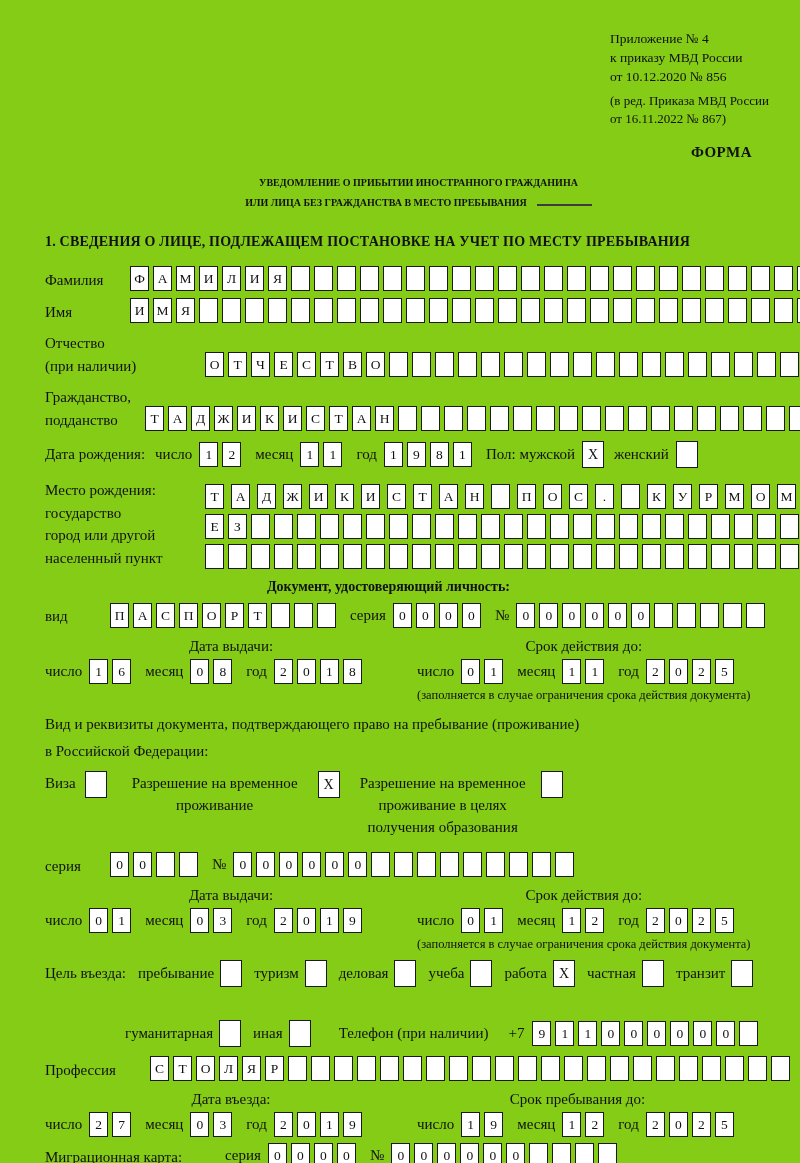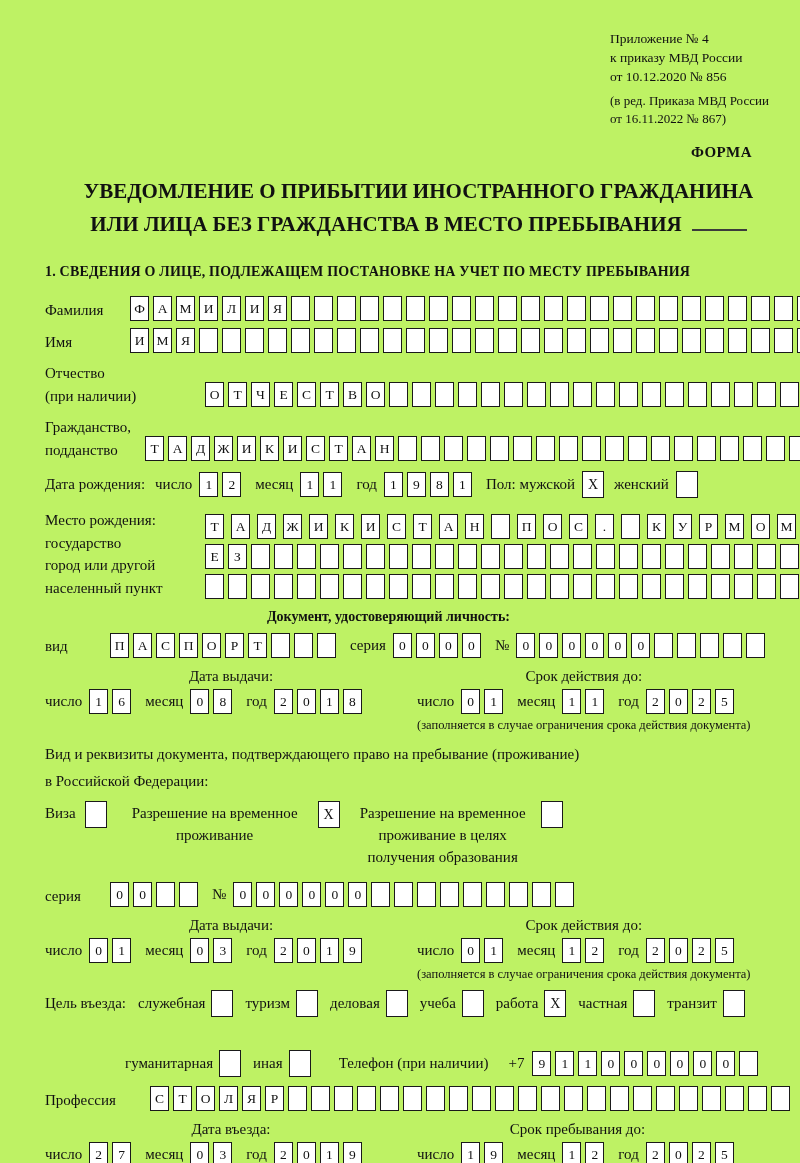--- a/index.html
+++ b/index.html
@@ -1,28 +1,28 @@
 <!DOCTYPE html>
 <html><head>
 <meta charset="utf-8">
 <style>
   html,body{margin:0;padding:0;background:#fff;}
   .page{
     width:800px;height:1163px;box-sizing:border-box;
-    background:#bef264;color:#111;
+    background:#84cc16;color:#111;
     font-family:"Liberation Serif","DejaVu Serif",serif;
     font-size:15px;
     padding:30px 8px 0 45px;
     overflow:hidden;
     position:relative;
   }
   .hdr{margin-left:565px;font-size:13.5px;line-height:1.4;white-space:pre-line;}
   .hdr2{margin-left:565px;font-size:13px;line-height:1.4;white-space:pre-line;margin-top:5px;}
   .forma{font-weight:bold;text-align:right;margin:16px 40px 0 0;font-size:15px;letter-spacing:.5px;}
-  .title{font-weight:bold;text-align:center;font-size:21px;line-height:1.55;margin-top:14px;}
+  .title{font-weight:bold;text-align:center;font-size:10px;line-height:1.55;margin-top:14px;}
   .blank{display:inline-block;width:55px;border-bottom:2px solid #3c3c3c;height:13px;margin-left:10px;}
   .sect{font-weight:bold;font-size:14px;margin-top:24px;margin-bottom:16px;letter-spacing:.2px;}
   .frow{display:flex;align-items:flex-end;margin-bottom:7px;}
   .flabel{flex:none;white-space:pre-line;line-height:1.5;padding-top:2px;}
   .w85{width:85px;} .w100{width:100px;} .w160{width:160px;}
   .cells{display:flex;flex:none;}
   .cell{
     flex:none;display:inline-flex;align-items:center;justify-content:center;
     width:17px;height:23px;border:1.6px solid #1a1a1a;margin-right:4px;
     font-size:13.5px;background:#fff;
@@ -508,21 +508,21 @@
             <span class="cell">2</span>
             <span class="cell">5</span>
           </span>
       </div>
       <div class="dnote">(заполняется в случае ограничения срока действия документа)</div>
     </div>
   </div>
 
   <div class="purpose-row" style="margin-top:8px">
     <span>Цель въезда:</span>
-    <span class="olabel">служебная</span>
+    <span class="olabel">пребывание</span>
     <span class="checkbox"></span>
     <span class="olabel">туризм</span>
     <span class="checkbox"></span>
     <span class="olabel">деловая</span>
     <span class="checkbox"></span>
     <span class="olabel">учеба</span>
     <span class="checkbox"></span>
     <span class="olabel">работа</span>
     <span class="checkbox">X</span>
     <span class="olabel">частная</span>

